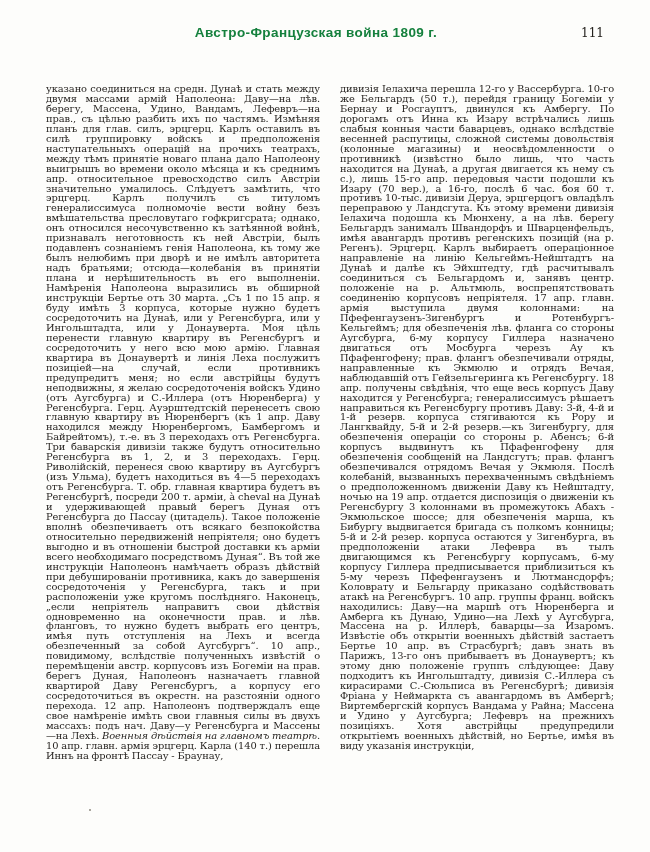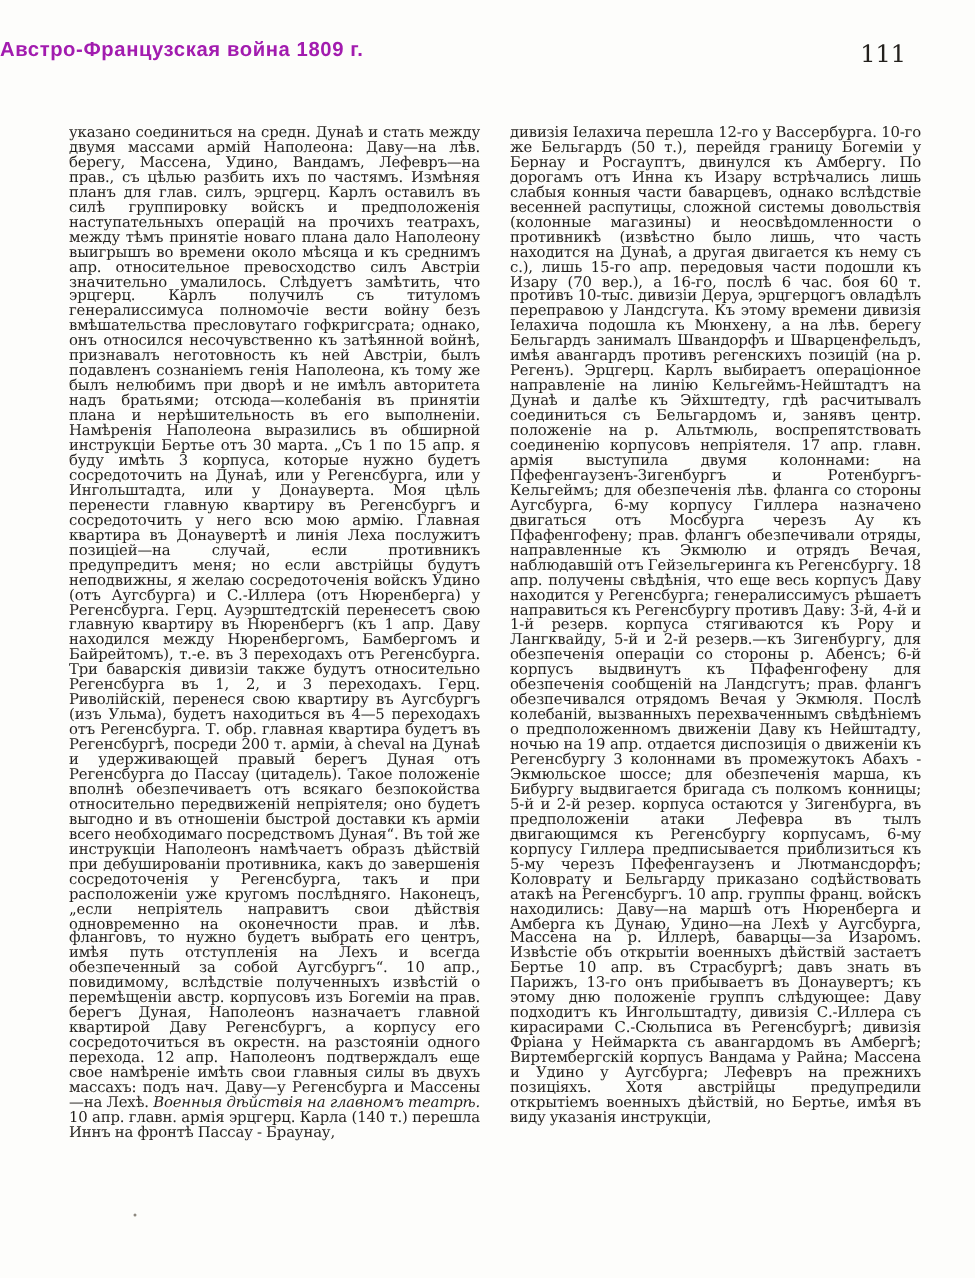--- a/index.html
+++ b/index.html
@@ -15,32 +15,33 @@
     background: #fdfdfb;
     color: #211e1b;
     overflow: hidden;
     box-shadow: 0 0 4px rgba(0,0,0,.15);
   }
   .running-title {
     position: absolute;
     top: 25px;
     left: 0;
     width: 632px;
+    text-align: center;
     font-family: "Liberation Sans", "DejaVu Sans", sans-serif;
     font-weight: 700;
     font-size: 13.5px;
     letter-spacing: 0.4px;
-    color: #a21caf;
+    color: #15803d;
   }
   .page-number {
     position: absolute;
     top: 26px;
     right: 46px;
     font-family: "DejaVu Serif", serif;
-    font-size: 16px;
+    font-size: 12px;
     color: #24211d;
   }
   .columns {
     position: absolute;
     top: 84px;
     left: 46px;
     width: 568px;
     display: flex;
     gap: 20px;
   }

